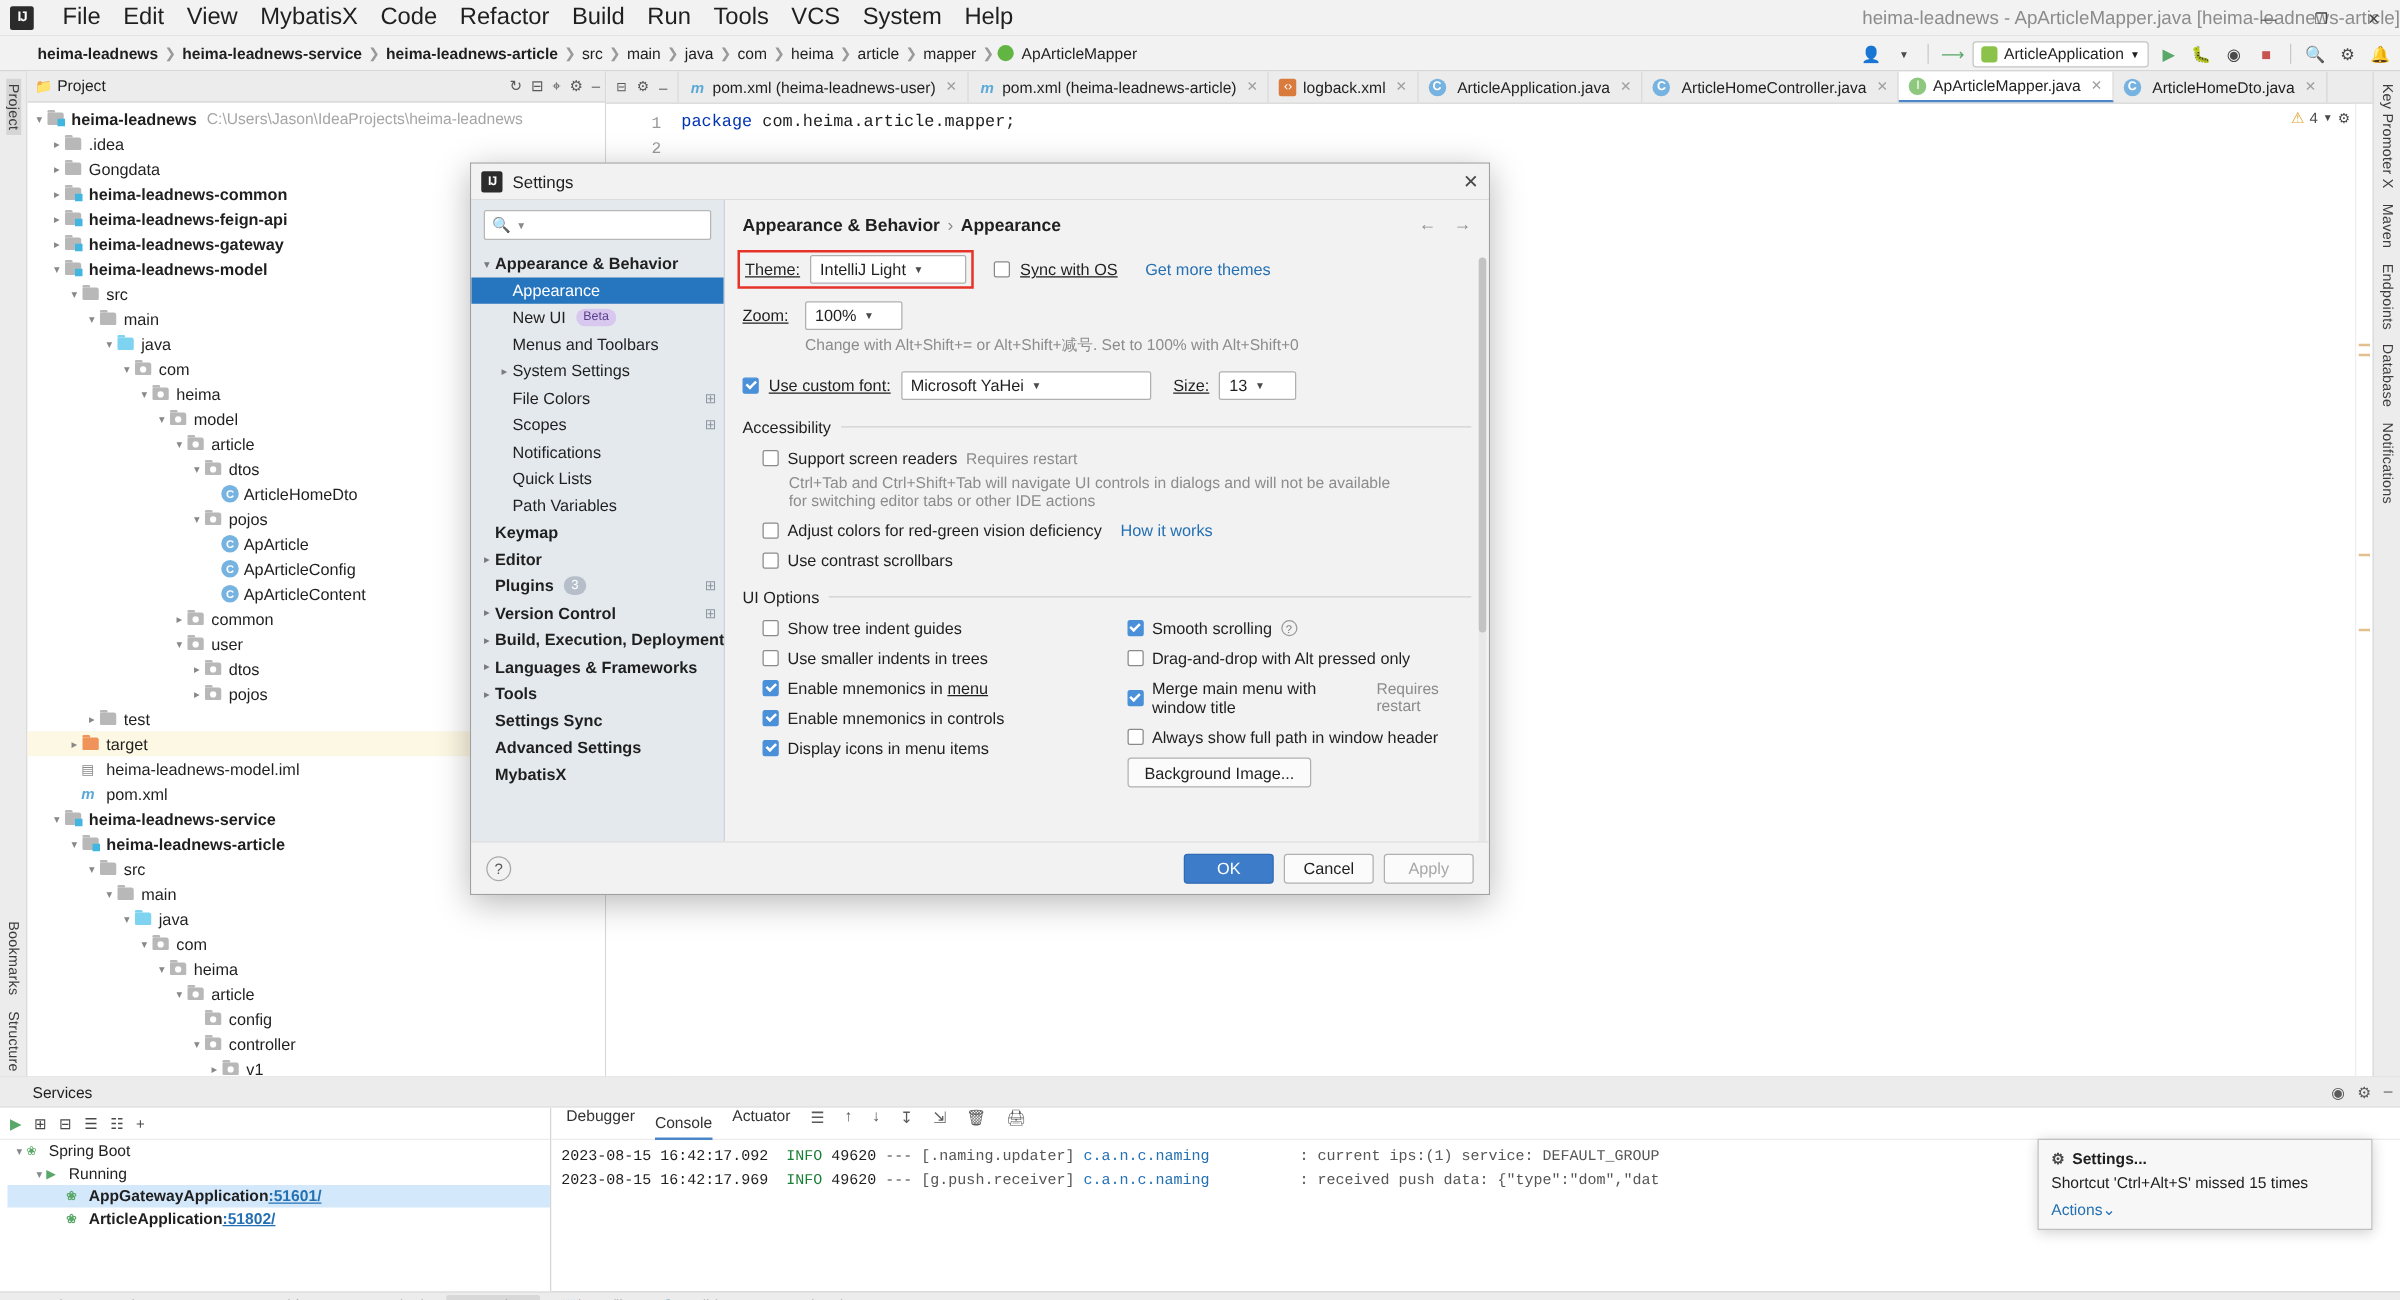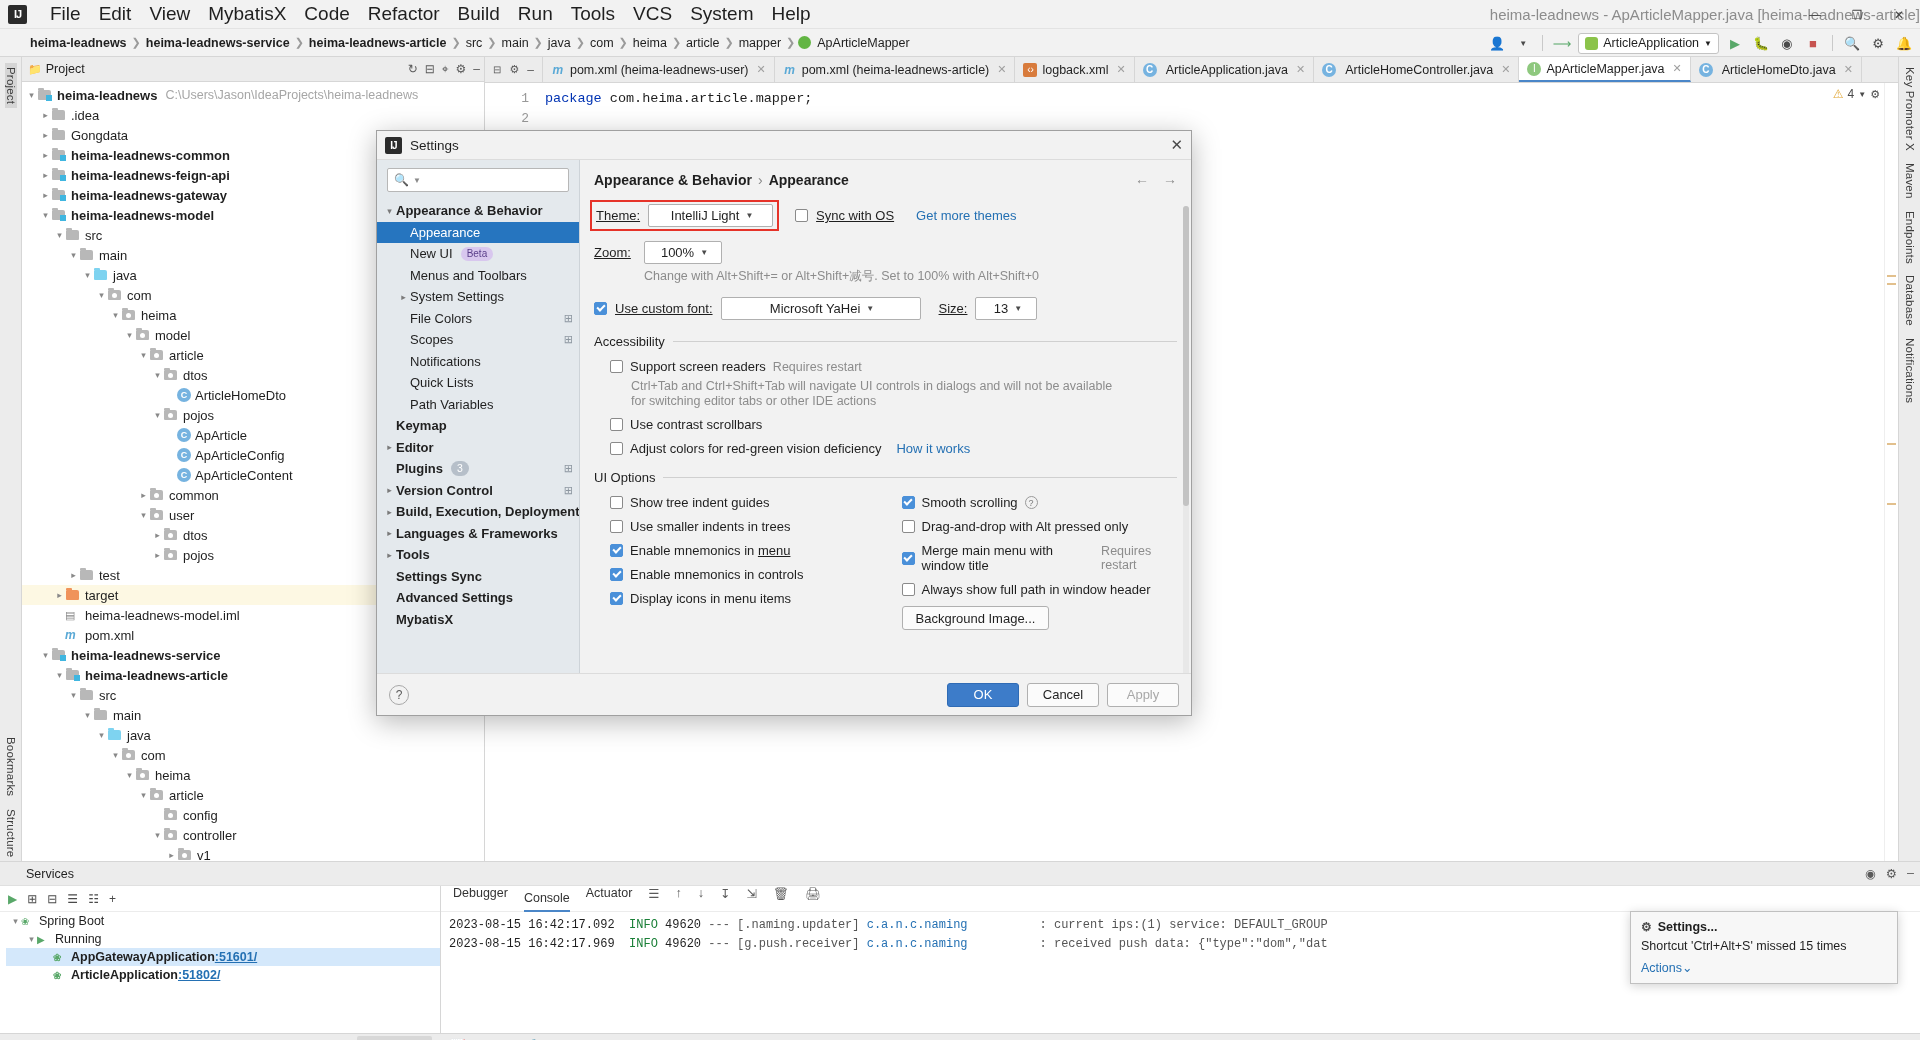--- a/index.html
+++ b/index.html
@@ -237,21 +237,21 @@
   .dlg-bc .sep { color: #8a8a8a; font-weight: normal; }
   .dlg-bc-nav {
     position: absolute; right: 14px; top: 11px; display: flex; gap: 14px;
     color: #8d8d8d; font-size: 14px;
   }
   .row { display: flex; align-items: center; gap: 8px; margin-bottom: 10px; }
   .lbl { font-size: 13px; text-decoration: underline; }
   .combo {
     height: 23px; background: #fff; border: 1px solid #b0b0b0; border-radius: 2px;
     display: flex; align-items: center; padding: 0 4px 0 7px; font-size: 13px;
-    justify-content: center; gap: 6px;
+    justify-content: flex-start; gap: 6px;
   }
   .combo .cv { white-space: nowrap; }
   .combo .carr { font-size: 8px; color: #4a4a4a; }
   .theme-highlight {
     border: 2px solid #e63329; padding: 2px 4px; display: inline-flex;
     align-items: center; gap: 8px; margin-left: -4px;
   }
   .cbx {
     width: 13px; height: 13px; border: 1px solid #8a8a8a; background: #fff;
     border-radius: 2px; flex: none; display: flex; align-items: center;
@@ -1067,26 +1067,26 @@
         </div>
         <div class="cb-row">
           <span class="cbx"></span>
           <span class="t">Support screen readers</span>
           <span class="hint">Requires restart</span>
         </div>
         <div class="sub-hint" style="white-space:pre-line">Ctrl+Tab and Ctrl+Shift+Tab will navigate UI controls in dialogs and will not be available
 for switching editor tabs or other IDE actions</div>
         <div class="cb-row">
           <span class="cbx"></span>
-          <span class="t">Use contrast scrollbars</span>
+          <span class="t">Adjust colors for red-green vision deficiency</span>
+          <span class="lnk" style="margin-left:8px">How it works</span>
         </div>
         <div class="cb-row">
           <span class="cbx"></span>
-          <span class="t">Adjust colors for red-green vision deficiency</span>
-          <span class="lnk" style="margin-left:8px">How it works</span>
+          <span class="t">Use contrast scrollbars</span>
         </div>
 
         <div class="sect">
           <span class="st">UI Options</span>
           <span class="line"></span>
         </div>
         <div class="grid2">
           <div>
             <div class="cb-row">
               <span class="cbx"></span>

